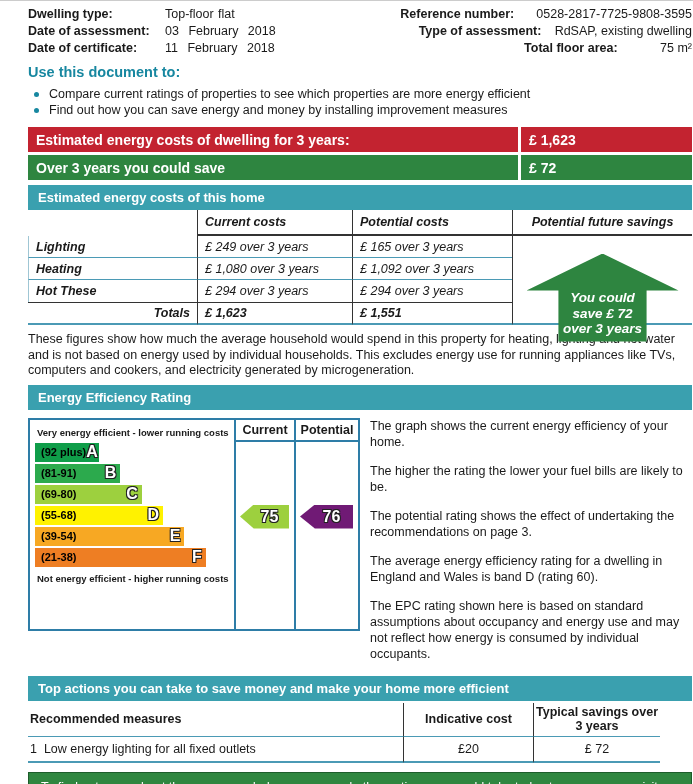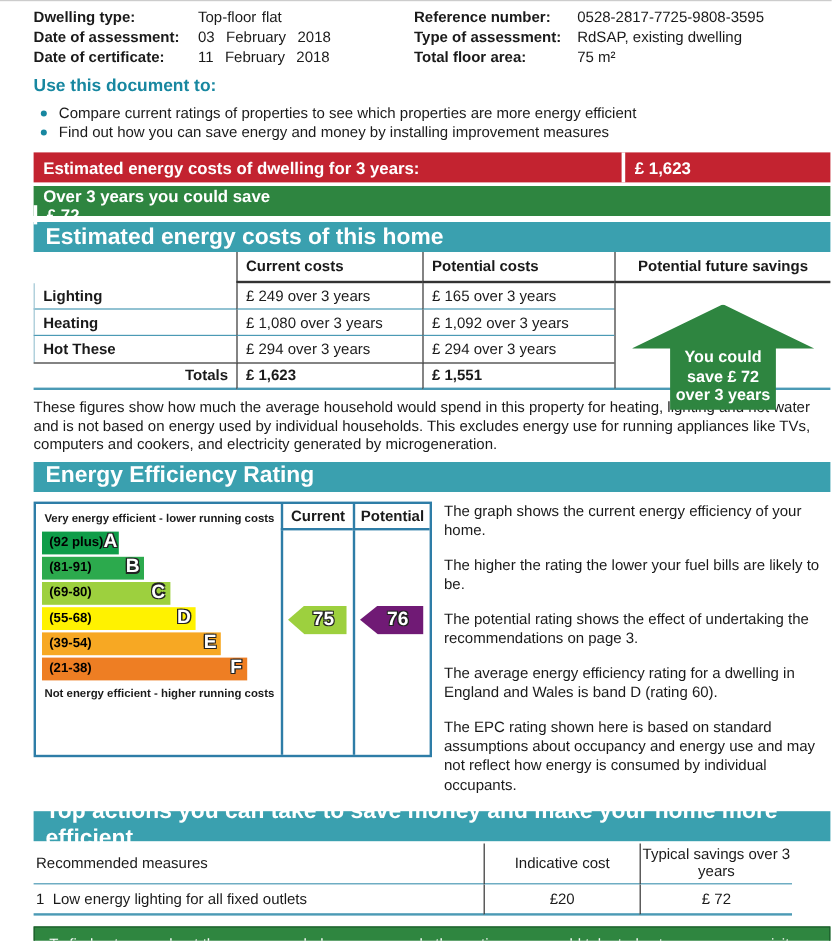--- a/index.html
+++ b/index.html
@@ -10,48 +10,48 @@
     font-size: 12.5px; color: #1a1a1a;
     border-top: 1px solid #ccc;
   }
   .page { padding: 5px 0 0 28px; width: 693px; }
   .content { width: 664px; }
 
   
   .meta { display: flex; margin-bottom: 7px; }
   .meta-col { display: flex; flex-direction: column; }
   .meta-col.left  { width: 317px; }
-  .meta-col.right { flex: 1; }
+  .meta-col.right { flex: 1; align-items: flex-end; }
   .meta-row { display: flex; line-height: 17px; }
   .meta-label { font-weight: bold; }
   .meta-col.left  .meta-label { width: 137px; }
   .meta-col.right .meta-label { width: 136px; }
   .meta-value { white-space: nowrap; }
   .meta-col.left .meta-value { word-spacing: 6px; }
   .meta-col.left .meta-row:first-child .meta-value { word-spacing: 1px; }
 
   
   .use-heading { color: #1787a0; font-weight: bold; font-size: 14.5px; margin: 2px 0 7px; }
   .bullets { margin-bottom: 9px; }
   .bullet-row { display: flex; align-items: flex-start; line-height: 15.5px; }
   .bullet-dot { width: 5px; height: 5px; border-radius: 50%; background: #1787a0; margin: 5px 10px 0 6px; flex: 0 0 auto; }
 
   
   .banner { display: flex; height: 25px; margin-bottom: 3px; color: #fff; font-weight: bold; font-size: 14px; }
   .banner-label { flex: 1; display: flex; align-items: center; padding-left: 8px; }
   .banner-value { width: 174px; display: flex; align-items: center; padding-left: 8px; border-left: 3px solid #fff; }
 
   
-  .section-bar { background: #3aa0af; color: #fff; font-weight: bold; font-size: 19px;
+  .section-bar { background: #3aa0af; color: #fff; font-weight: bold; font-size: 13px;
                  height: 25px; display: flex; align-items: center; padding-left: 10px; margin-top: 5px; }
 
   
   .costs-table { display: grid; grid-template-columns: 169px 155px 160px 180px;
                  grid-template-rows: 26px 22px 22px 22px 23px; }
-  .costs-table > div { display: flex; align-items: center; padding: 0 7px; }
+  .costs-table > div { display: flex; align-items: center; padding: 0 7px; font-style: italic; }
   .ct-colhead { font-weight: bold; border-bottom: 2px solid #333; }
   .ct-v { border-left: 1.5px solid #333; }
   .ct-rowlabel { font-weight: bold; border-left: 1px solid #9fc6d4; }
   .ct-sep { border-bottom: 1px solid #4b9ab5; }
   .ct-totrow { border-top: 1px solid #333; border-bottom: 2px solid #4b9ab5; font-weight: bold; }
   .ct-totals-label { justify-content: flex-end; }
   .ct-savings { grid-column: 4; grid-row: 2 / 6; justify-content: center;
                 border-left: 1.5px solid #333; border-bottom: 2px solid #4b9ab5; }
   .ct-savings-head { justify-content: center; }
   .house { width: 152px; height: 88px; background: #2e8540;
@@ -83,21 +83,21 @@
                   text-shadow: -1px -1px 0 #222, 1px -1px 0 #222, -1px 1px 0 #222, 1px 1px 0 #222; }
   .eer-text { flex: 1; padding-left: 10px; }
   .eer-text p { line-height: 16px; margin-bottom: 13px; }
   .eer-text p:last-child { margin-bottom: 0; }
 
   
   .actions-bar { margin-top: 14px; }
   .actions-table { width: 632px; display: grid; grid-template-columns: 375px 130px 127px;
                    grid-template-rows: 34px 26px; margin-top: 2px; }
   .actions-table > div { display: flex; align-items: center; }
-  .at-head { font-weight: normal; }
+  .at-head { font-weight: bold; }
   .at-left { padding-left: 2px; }
   .at-center { justify-content: center; text-align: center; line-height: 14px; }
   .at-v { border-left: 1.5px solid #333; }
   .at-headrow { border-bottom: 1px solid #4b9ab5; }
   .at-datarow { border-bottom: 2px solid #4b9ab5; }
 
   
   .footer { margin-top: 9px; width: 664px; color: #fff; line-height: 15.5px;
             padding: 7px 10px 8px 12px; border: 1px solid #1d5c2b; }
 </style>
@@ -147,21 +147,21 @@
     <div class="bullet-row">
       <span class="bullet-dot"></span>
       <span>Find out how you can save energy and money by installing improvement measures</span>
     </div>
   </div>
 
   <div class="banner" style="background: rgb(195, 35, 48);">
     <div class="banner-label">Estimated energy costs of dwelling for 3 years:</div>
     <div class="banner-value">£ 1,623</div>
   </div>
-  <div class="banner" style="background: rgb(46, 133, 64); flex-direction: column;">
+  <div class="banner" style="background: rgb(46, 133, 64);">
     <div class="banner-label">Over 3 years you could save</div>
     <div class="banner-value">£ 72</div>
   </div>
 
   <div class="section-bar" style="background: rgb(58, 160, 175);">Estimated energy costs of this home</div>
   <div class="costs-table">
     <div></div>
     <div class="ct-colhead ct-v">Current costs</div>
     <div class="ct-colhead ct-v">Potential costs</div>
     <div class="ct-colhead ct-v ct-savings-head">Potential future savings</div>

